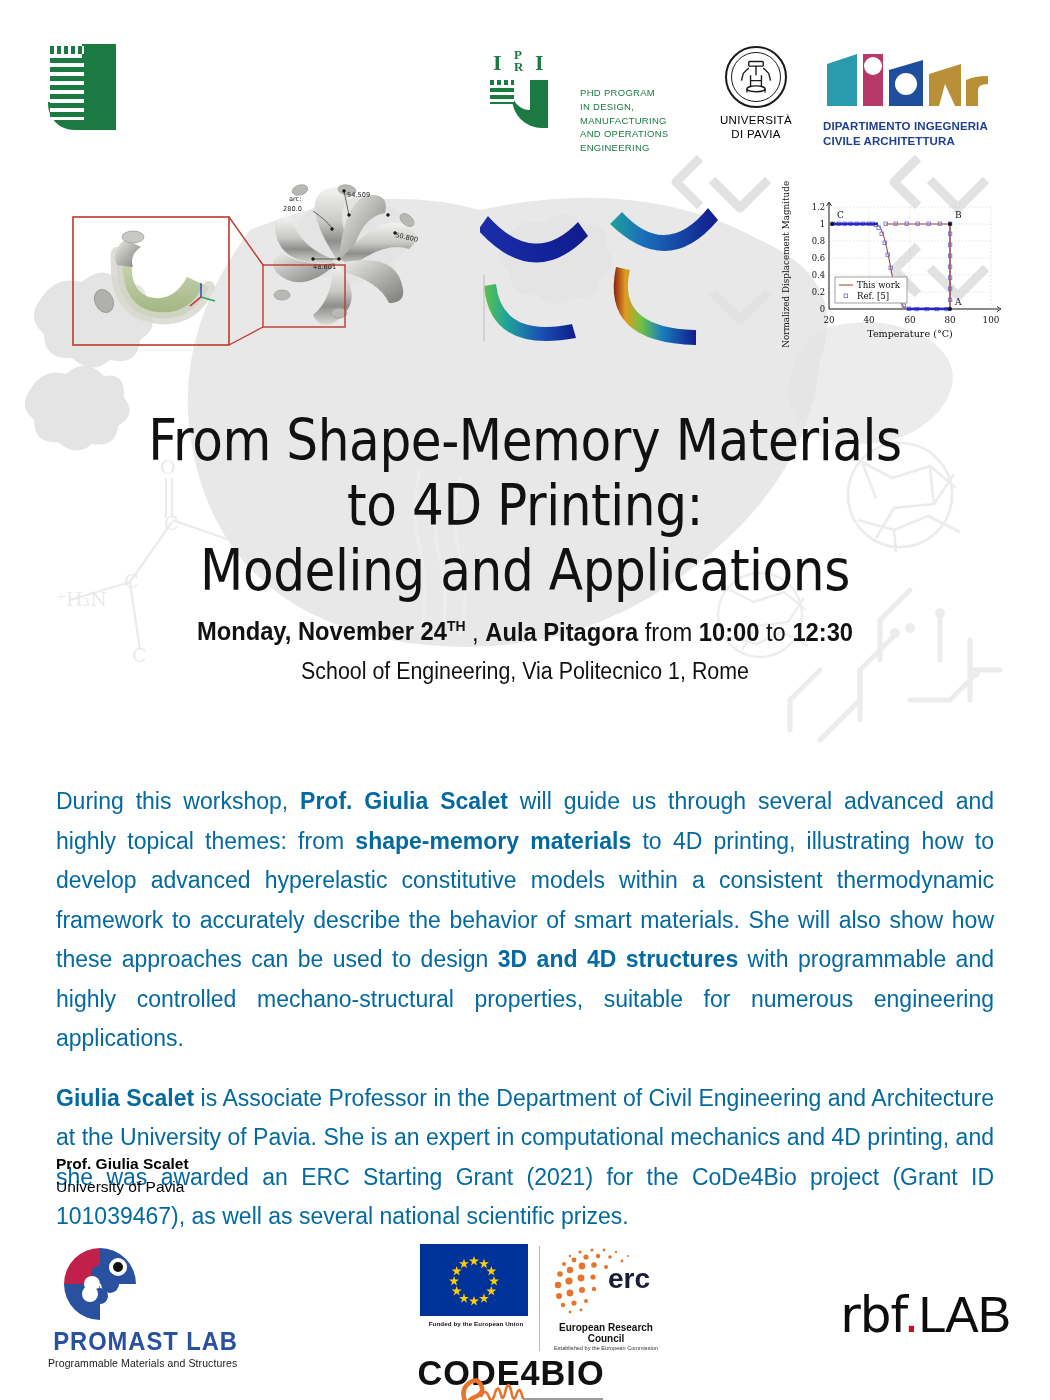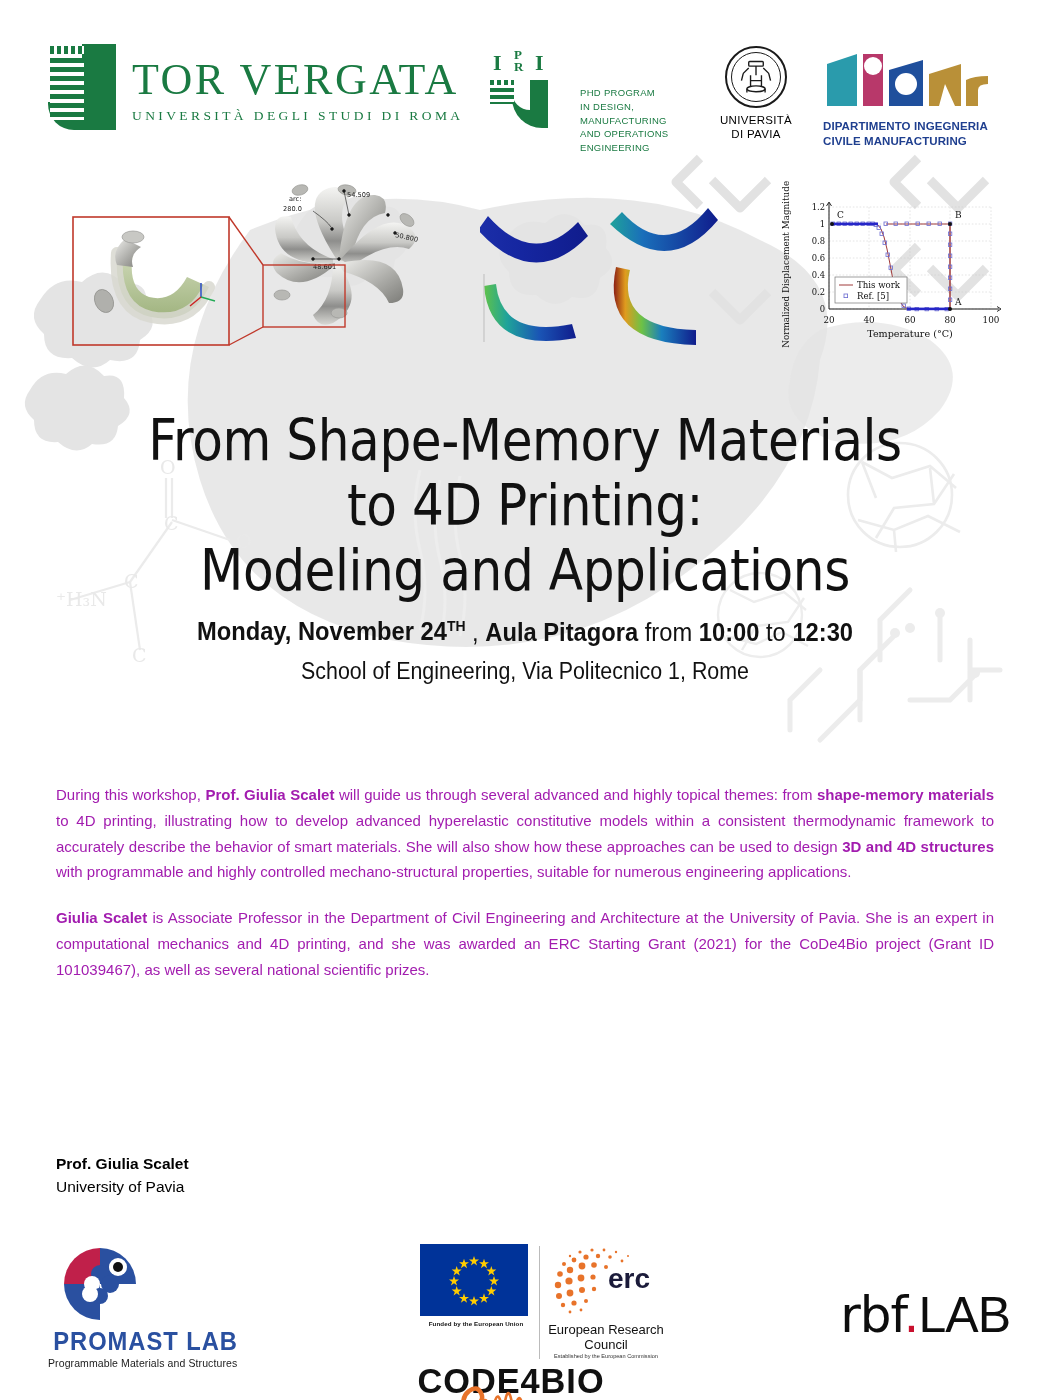--- a/index.html
+++ b/index.html
@@ -79,21 +79,21 @@
   .subtitle {
     margin-top:14px; font-size:25.5px; font-weight:400; color:#111;
     transform: scaleX(0.93); transform-origin:center top;
   }
   .subtitle b { font-weight:700; }
   .subtitle sup { font-size:15px; font-weight:700; vertical-align:super; }
   .venue { margin-top:12px; font-size:23px; color:#111; transform: scaleX(0.93); transform-origin:center top; }
 
   
   .body { position:absolute; top:782px; left:56px; width:938px; z-index:3; }
-  .para { font-size:15px; line-height:1.72; text-align:justify; color:#a21caf; margin-bottom:20px; }
+  .para { font-size:23px; line-height:1.72; text-align:justify; color:#0369a1; margin-bottom:20px; }
   .para b { font-weight:700; }
 
   
   .contacts { position:absolute; top:1152px; left:56px; width:938px; z-index:3;
               display:flex; justify-content:space-between; font-size:15.5px; line-height:1.5; }
   .contacts .left { text-align:left; }
   .contacts .right { text-align:right; }
   .contacts b { font-weight:700; }
 
   
@@ -108,21 +108,21 @@
 
   
   .eugroup { position:absolute; left:415px; top:0px; width:255px; }
   .eurow { display:flex; align-items:flex-start; justify-content:center; }
   .euflag-wrap { width:112px; text-align:center; }
   .euflag { width:108px; height:72px; background:#003399; position:relative; }
   .eucap { font-size:6.2px; font-weight:700; color:#111; margin-top:4px; letter-spacing:.1px; }
   .euline { width:1px; align-self:stretch; background:#bbb; margin:2px 7px 0 7px; }
   .erc-wrap { width:118px; text-align:center; }
   .erc-mark { width:112px; height:72px; position:relative; }
-  .erc-cap1 { font-size:13px; font-weight:400; color:#111; margin-top:2px; }
+  .erc-cap1 { font-size:10px; font-weight:700; color:#111; margin-top:2px; }
   .erc-cap2 { font-size:5.6px; color:#333; margin-top:1px; }
   .code4bio { margin-top:2px; text-align:left; position:relative; height:56px; }
   .c4b-text { font-size:35px; font-weight:700; letter-spacing:1px; color:#111; transform:scaleX(0.98); }
 
   
   .rbflab { position:absolute; right:40px; top:42px; font-size:50px; font-weight:400;
             letter-spacing:-1px; color:#0d0d0d; font-family:"DejaVu Sans", sans-serif; }
   .rbflab .dot { color:#c8102e; }
   .rbflab .lab { font-family:"Liberation Sans", sans-serif; letter-spacing:-1px; }
 </style>
@@ -200,24 +200,20 @@
   </div>
 
   <div class="header">
 
     <div class="tv">
       <div class="tv-mark">
         <div class="jstem"></div>
         <div class="jfoot"></div>
         <div class="tv-bars dotted"></div>
         <div class="tv-bars" style="top:14px;height:62px;"></div>
-      </div>
-      <div class="tv-text">
-        <div class="tv-title">TOR VERGATA</div>
-        <div class="tv-sub">UNIVERSITÀ DEGLI STUDI DI ROMA</div>
       </div>
     </div>
 
     <div class="ipri">
       <div class="ipri-mark">
         <div class="ipri-letters">
           <span class="l-i1">I</span>
           <span class="l-p">P</span>
           <span class="l-r">R</span>
           <span class="l-i2">I</span>
@@ -261,21 +257,21 @@
         <path d="M40 4 L60 4 L60 56 L40 56 Z" fill="#b8386a"></path>
         <circle cx="50" cy="16" r="9" fill="#ffffff"></circle>
         <path d="M66 20 L100 10 L100 56 L66 56 Z" fill="#1f4f9c"></path>
         <circle cx="83" cy="34" r="11" fill="#ffffff"></circle>
         <path d="M106 24 L138 14 L138 56 L106 56 Z" fill="#b99038"></path>
         <path d="M116 56 L122 34 L132 56 Z" fill="#ffffff"></path>
         <path d="M143 30 L143 56 L155 56 L155 40 q0 -6 10 -6 l0 -8 q-14 0 -22 4 z" fill="#b99038"></path>
       </svg>
       <div class="dicar-sub">
         <span>DIPARTIMENTO INGEGNERIA</span><br>
-        <span>CIVILE MANUFACTURING</span>
+        <span>CIVILE ARCHITETTURA</span>
       </div>
     </div>
   </div>
 
   <div class="figures">
 
     <svg class="fig-cad" viewBox="0 0 400 185">
       <defs>
         <linearGradient id="met" x1="0" y1="0" x2="0" y2="1">
           <stop offset="0%" stop-color="#f4f4f2"></stop>

